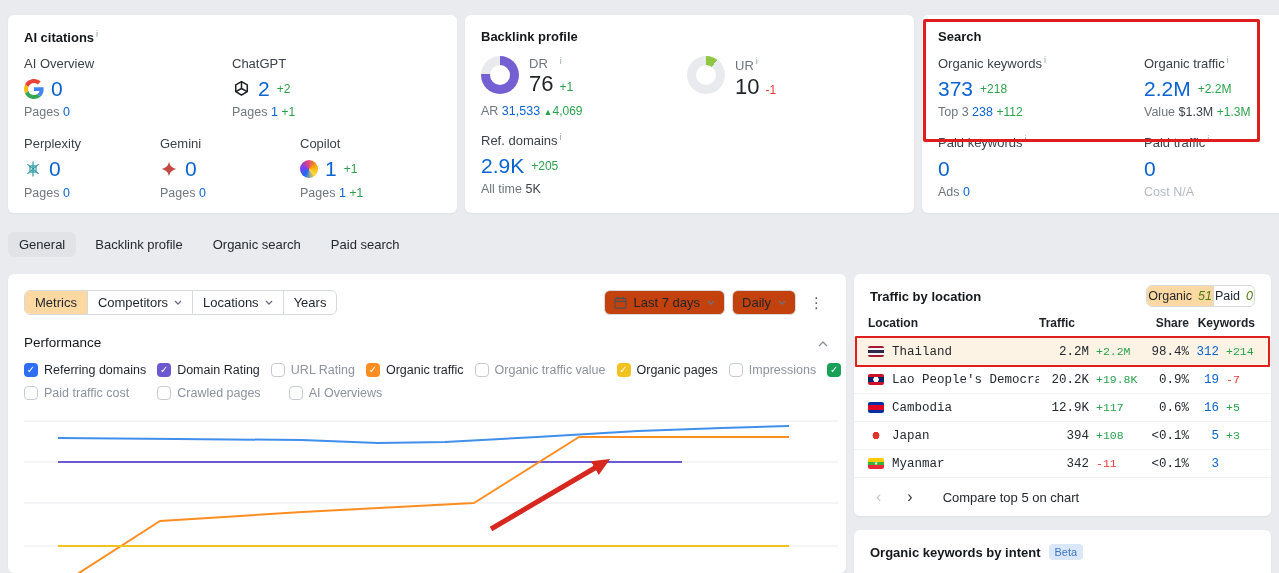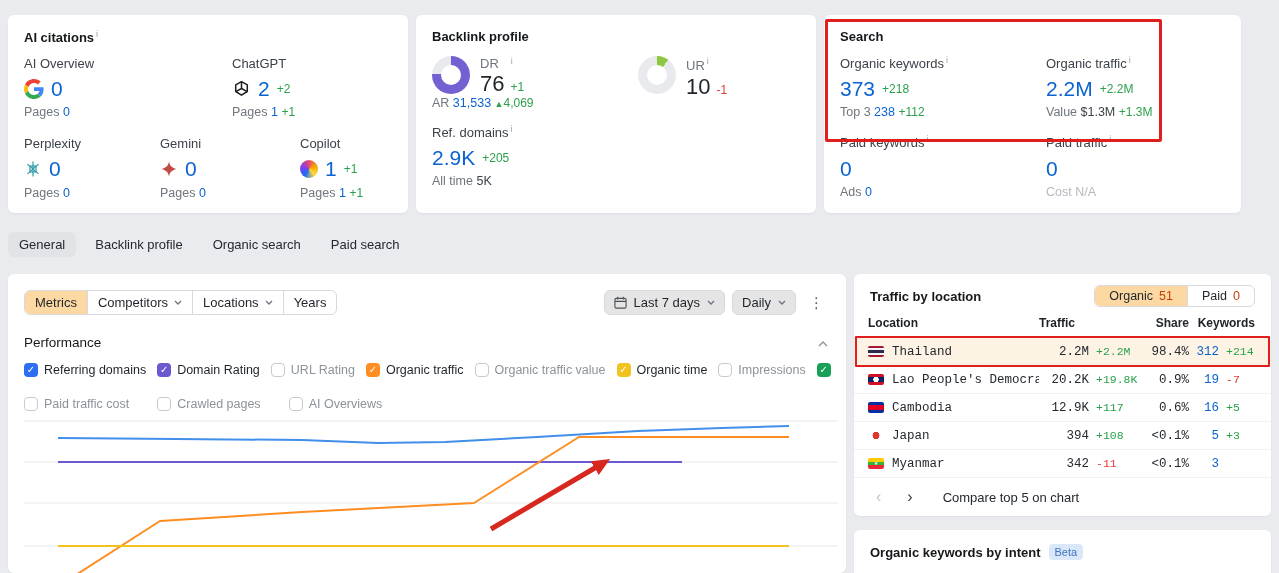--- a/index.html
+++ b/index.html
@@ -2,74 +2,74 @@
 <html><head>
 <meta charset="utf-8">
 <style>
   html,body{margin:0;padding:0;width:1279px;height:573px;overflow:hidden;background:#e9ebee;
     font-family:"Liberation Sans","DejaVu Sans",sans-serif;color:#1f242a;-webkit-font-smoothing:antialiased;}
   .page{position:relative;width:1279px;height:573px;overflow:hidden;}
   .card{background:#fff;border-radius:6px;box-shadow:0 1px 2px rgba(0,0,0,.05);box-sizing:border-box;}
   .card-title{font-size:13px;font-weight:700;color:#15181b;}
   sup.info{font-size:9px;color:#9aa1a8;margin-left:2px;font-weight:400;}
   .top-row{position:absolute;left:8px;top:15px;display:flex;gap:8px;}
-  .card.ai,.card.backlink{width:400px;height:198px;padding:14px 16px;}
+  .card.ai,.card.backlink{width:449px;height:198px;padding:14px 16px;}
   .card.search{width:417px;height:198px;padding:14px 16px;position:relative;}
   .big{font-size:21px;color:#0b63d1;line-height:1.1;}
   .chg{font-size:12px;color:#2aa14d;}
   .chg[data-dir="down"]{color:#e23b36;}
   .sub{font-size:12.5px;color:#6f767d;margin-top:5px;}
   .sub .v{color:#0b63d1;}
   .sub .vd{color:#3c4249;}
   .sub .muted{color:#b4bac0;}
   .item-label{font-size:13px;color:#3c4249;}
   .val-row{display:flex;align-items:center;gap:7px;margin-top:6px;}
   .ai-row1{display:grid;grid-template-columns:208px 1fr;margin-top:11px;}
   .ai-row2{display:grid;grid-template-columns:136px 140px 1fr;margin-top:17px;}
   .copilot-disc{width:18px;height:18px;border-radius:50%;background:conic-gradient(from 210deg,#1b6ef3,#7a3ff2,#e0447c,#f7a600,#ffd83d,#1b6ef3);}
   .bl-row1{display:grid;grid-template-columns:206px 1fr;margin-top:12px;}
   .bl-row2{display:grid;grid-template-columns:206px 1fr;margin-top:14px;}
   .donut{width:38px;height:38px;border-radius:50%;position:relative;flex:none;}
   .donut::after{content:"";position:absolute;inset:9px;background:#fff;border-radius:50%;}
   .rating{display:flex;gap:10px;}
   .rating .lbl{font-size:13px;color:#6f767d;}
   .rating .num{font-size:22px;color:#22262b;line-height:1;margin-top:2px;display:flex;align-items:baseline;gap:6px;}
-  .ar-line{font-size:12.5px;color:#6f767d;margin-top:1px;}
+  .ar-line{font-size:12.5px;color:#6f767d;margin-top:9px;}
   .search-grid{display:grid;grid-template-columns:206px 1fr;margin-top:11px;}
   .anno-box{position:absolute;border:3px solid #e01e1e;border-radius:2px;pointer-events:none;z-index:5;}
   .tabs{position:absolute;left:8px;top:232px;display:flex;gap:8px;align-items:center;}
   .tab{padding:5px 11px;border-radius:6px;font-size:13px;color:#24292f;cursor:pointer;}
   .tab[data-active="true"]{background:#e1e3e7;}
   .left-card{position:absolute;left:8px;top:274px;width:838px;height:299px;overflow:hidden;padding:0;}
   .lc-toolbar{display:flex;align-items:center;padding:16px 16px 0;}
   .seg-group{display:inline-flex;border:1px solid #d6dadf;border-radius:6px;overflow:hidden;background:#fff;}
   .seg{padding:4px 10px;font-size:13px;border-left:1px solid #d6dadf;display:inline-flex;align-items:center;gap:6px;cursor:pointer;white-space:nowrap;}
   .seg:first-child{border-left:none;}
   .seg.metrics{background:#fcd9a2;}
   .right-controls{margin-left:auto;display:flex;align-items:center;gap:7px;}
-  .btn{border:1px solid #d6dadf;border-radius:6px;background:#e5e5e5;padding:4px 9px;font-size:13px;display:inline-flex;align-items:center;gap:7px;cursor:pointer;white-space:nowrap;justify-content:flex-end;}
+  .btn{border:1px solid #d6dadf;border-radius:6px;background:#c2410c;padding:4px 9px;font-size:13px;display:inline-flex;align-items:center;gap:7px;cursor:pointer;white-space:nowrap;justify-content:flex-end;}
   .kebab{font-size:15px;color:#5a6067;padding:2px 6px;cursor:pointer;letter-spacing:0;}
   .perf-head{display:flex;justify-content:space-between;align-items:center;padding:16px 16px 0;}
   .perf-title{font-size:13.5px;font-weight:400;color:#15181b;}
   .m-row{display:flex;gap:11px;padding:0 16px;white-space:nowrap;}
   .m-row.r1{margin-top:10px;}
-  .m-row.r2{margin-top:20px;gap:28px;}
+  .m-row.r2{margin-top:9px;gap:28px;}
   .metric{display:inline-flex;align-items:center;gap:6px;font-size:12.5px;color:#1f242a;cursor:pointer;}
   .cb{width:14px;height:14px;border-radius:4px;display:inline-flex;align-items:center;justify-content:center;flex:none;box-sizing:border-box;}
   .cb .tick{color:#fff;font-size:10px;font-weight:700;line-height:1;}
   .metric[data-checked="false"] .cb{border:1px solid #c7cbd1;background:#fff;}
   .metric[data-checked="false"] .m-lbl{color:#8c939b;}
   .chart-wrap{position:absolute;left:0;top:121px;width:838px;height:178px;}
   .traffic-card{position:absolute;left:854px;top:274px;width:417px;height:242px;overflow:hidden;padding:0;}
   .tc-head{display:flex;justify-content:space-between;align-items:center;padding:11px 16px 9px;}
   .tc-toggle{display:inline-flex;border:1px solid #d6dadf;border-radius:6px;overflow:hidden;}
-  .tc-opt{padding:3px 14px;font-size:12.5px;display:inline-flex;gap:6px;align-items:center;cursor:pointer;border-left:1px solid #d6dadf;}
+  .tc-opt{padding:3px 1px;font-size:12.5px;display:inline-flex;gap:6px;align-items:center;cursor:pointer;border-left:1px solid #d6dadf;}
   .tc-opt:first-child{border-left:none;}
   .tc-opt[data-active="true"]{background:#fcd9a2;}
-  .tc-opt .cnt{color:#c2410c;}
+  .tc-opt .cnt{color:#4d7c0f;font-style:italic;}
   .tgrid{display:grid;grid-template-columns:1fr 50px 48px 52px 30px 36px;align-items:center;padding:0 16px 0 14px;}
   .thead{font-size:12px;font-weight:700;color:#1d2126;padding-bottom:7px;border-bottom:1px solid #e8eaed;}
   .trow{height:27px;border-bottom:1px solid #f1f2f4;font-size:12.5px;position:relative;font-family:Liberation Mono, monospace;}
   .trow.hl{background:#fdf3e5;}
   .row-anno{position:absolute;inset:-2px 1px;border:2.5px solid #e01e1e;border-radius:1px;pointer-events:none;z-index:4;}
   .loc{display:flex;align-items:center;gap:8px;overflow:hidden;}
   .loc .nm{white-space:nowrap;overflow:hidden;text-overflow:clip;color:#24292f;}
   .flag{width:16px;height:11px;border-radius:2px;flex:none;position:relative;}
   .flag[data-flag="thailand"]{background:linear-gradient(180deg,#a51931 0 17%,#f4f5f8 17% 34%,#2d2a4a 34% 66%,#f4f5f8 66% 83%,#a51931 83%);}
   .flag[data-flag="laos"]{background:radial-gradient(circle at 50% 50%,#fff 0 2.6px,rgba(0,0,0,0) 2.8px),linear-gradient(180deg,#ce1126 0 25%,#002868 25% 75%,#ce1126 75%);}
@@ -335,21 +335,21 @@
           <span class="m-lbl">Organic traffic</span>
         </label>
       <label class="metric" data-checked="false">
           <span class="cb"></span>
           <span class="m-lbl">Organic traffic value</span>
         </label>
       <label class="metric" data-checked="true">
           <span class="cb" style="background-color: rgb(242, 194, 31);">
             <span class="tick">✓</span>
           </span>
-          <span class="m-lbl">Organic time</span>
+          <span class="m-lbl">Organic pages</span>
         </label>
       <label class="metric" data-checked="false">
           <span class="cb"></span>
           <span class="m-lbl">Impressions</span>
         </label>
       <label class="metric" data-checked="true">
           <span class="cb" style="background-color: rgb(24, 160, 87);">
             <span class="tick">✓</span>
           </span>
         </label>

